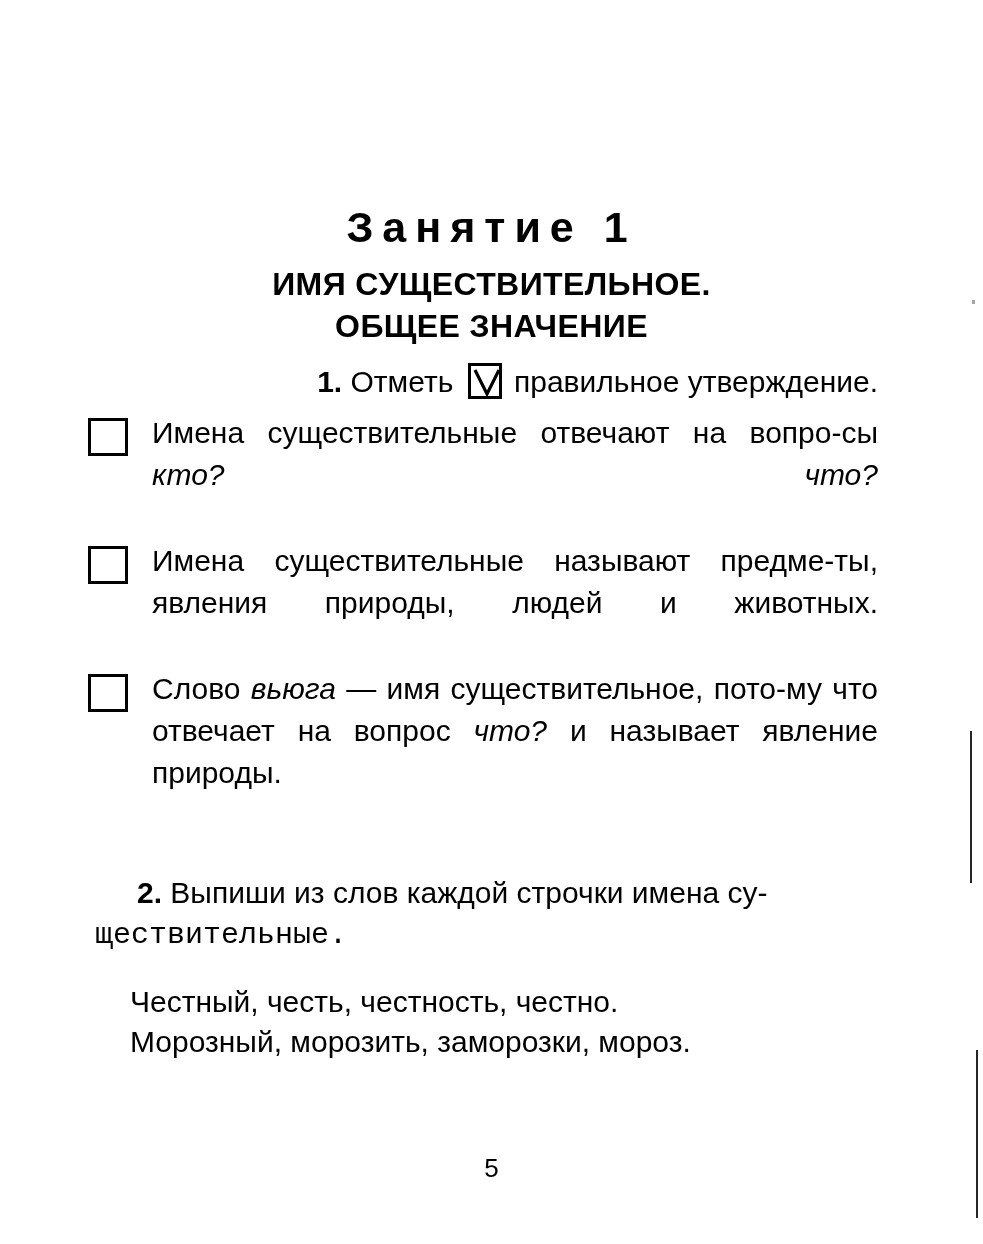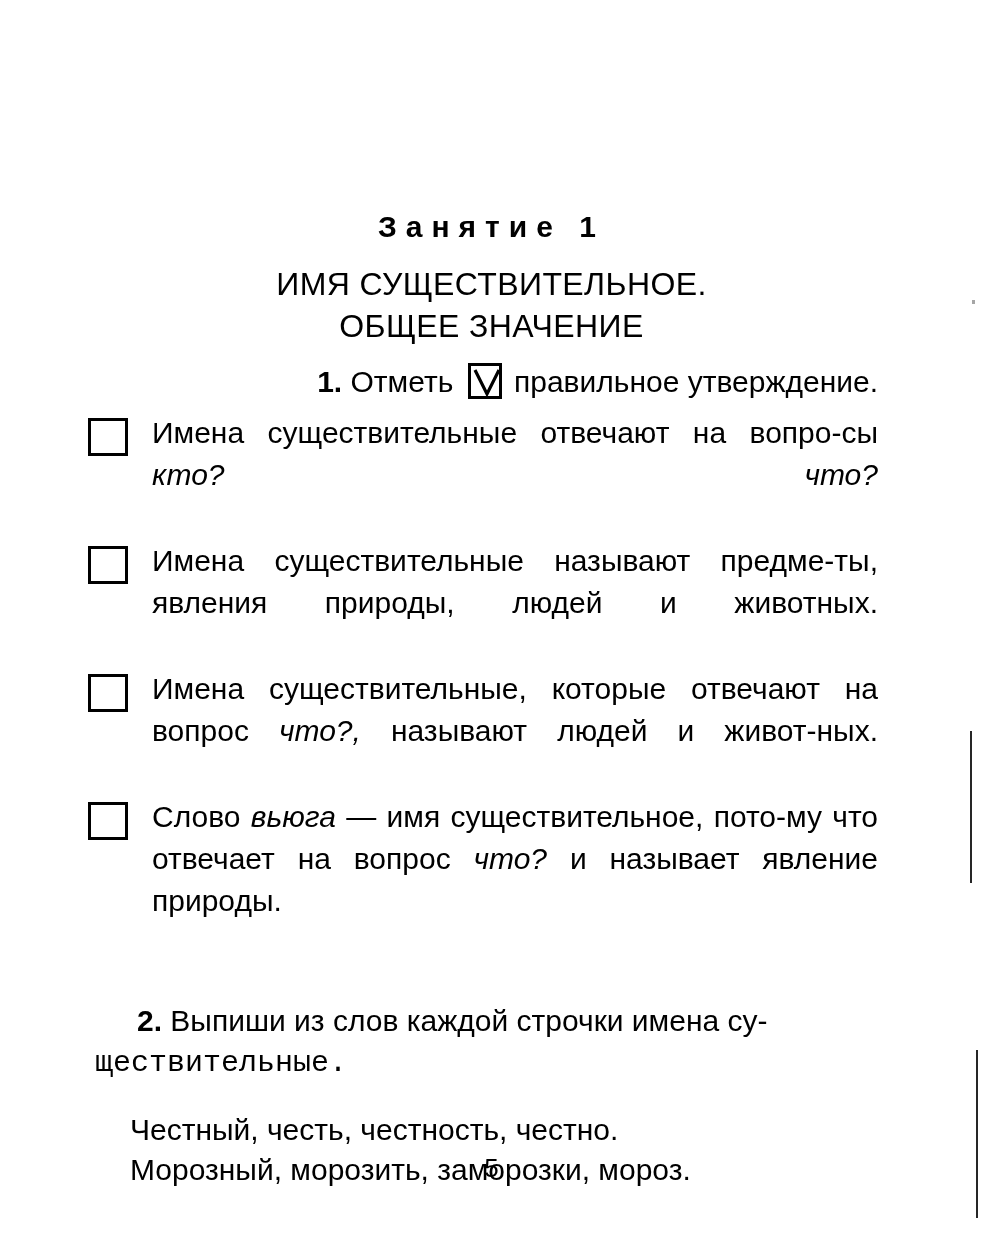--- a/index.html
+++ b/index.html
@@ -49,29 +49,29 @@
 
   
   .heading-block {
     position: absolute;
     left: 0;
     right: 0;
     top: 205px;
     text-align: center;
   }
   .lesson-title {
-    font-size: 30px;
+    font-size: 43px;
     font-weight: bold;
     letter-spacing: 9px;
     line-height: 44px;
     margin: 0;
   }
   .topic-title {
     font-size: 32px;
-    font-weight: normal;
+    font-weight: bold;
     line-height: 42px;
     letter-spacing: 0.4px;
     margin: 14px 0 0 0;
   }
   .topic-line {
     display: block;
   }
 
   
   .content {
@@ -214,24 +214,20 @@
       <div class="statement">
         <span class="box"></span>
         <p><span>Имена существительные отвечают на вопро-сы </span><i>кто? что?</i></p>
       </div>
 
       <div class="statement">
         <span class="box"></span>
         <p><span>Имена существительные называют предме-ты, явления природы, людей и животных.</span></p>
       </div>
 
-      <div class="statement">
-        <span class="box"></span>
-        <p><span>Имена существительные, которые отвечают на вопрос </span><i>что?,</i><span> называют людей и живот-ных.</span></p>
-      </div>
 
       <div class="statement">
         <span class="box"></span>
         <p><span>Слово </span><i>вьюга</i><span> — имя существительное, пото-му что отвечает на вопрос </span><i>что?</i><span> и называет явление природы.</span></p>
       </div>
 
     </div>
 
     <div class="task2">
       <p class="task2-text"><span class="task-num">2.&nbsp;</span><span>Выпиши из слов каждой строчки имена су-</span><span class="cont">ществительные.</span></p>

